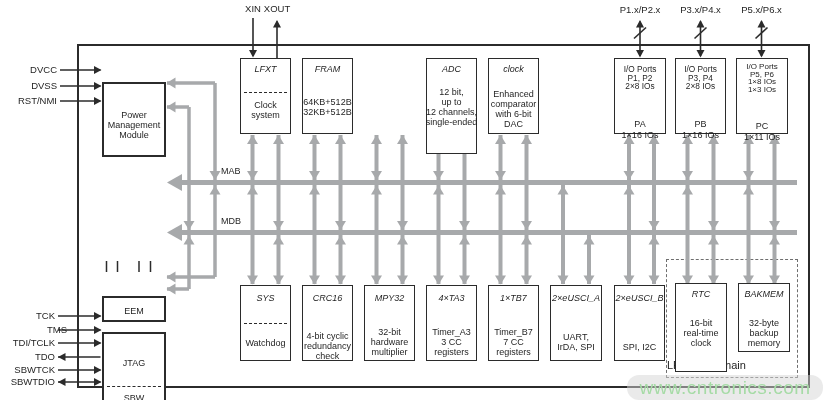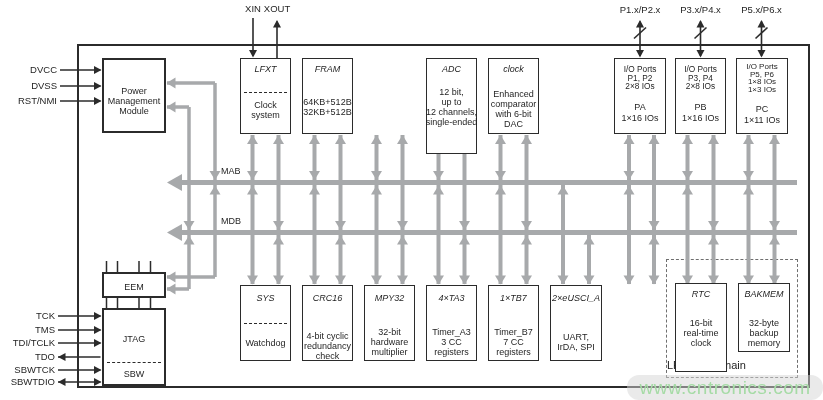--- a/index.html
+++ b/index.html
@@ -6,28 +6,28 @@
   #stage{position:relative;width:823px;height:400px;background:#ffffff;overflow:hidden;
          font-family:"Liberation Sans",sans-serif;color:#1f1f1f;}
   #outer-border{position:absolute;left:77px;top:44px;width:733px;height:344px;
                 border:2px solid #2b2b2b;box-sizing:border-box;}
   #lpm-box{position:absolute;left:666px;top:259px;width:132px;height:119px;
            border:1.6px dashed #6e6e6e;box-sizing:border-box;}
   #lpm-label{position:absolute;left:0;right:0;bottom:6px;text-align:left;font-size:11px;}
   svg#wires{position:absolute;left:0;top:0;pointer-events:none;}
   .blk{position:absolute;background:#fff;border:1.5px solid #2b2b2b;box-sizing:border-box;
        font-size:9px;line-height:10px;text-align:center;}
-  .blk.heavy{border-width:2px;}
+  .blk.heavy{border-width:2px;margin-top:24px;}
   .ttl{display:block;margin-top:5px;white-space:nowrap;font-style:italic;}
   .ttl.m7{margin-top:7px;}
   .grp{position:absolute;left:-6px;right:-6px;}
   .grp span{display:block;white-space:nowrap;}
   .io-g1{font-size:8.3px;line-height:8.5px;}
   .io-g1.four{font-size:8px;line-height:7.6px;}
-  .io-g2{line-height:11px;}
+  .io-g2{line-height:11px;margin-top:17px;}
   .dvd{position:absolute;left:3px;right:3px;border-top:1.6px dashed #2b2b2b;}
   .pin{position:absolute;font-size:9.5px;white-space:nowrap;}
   .pin.r{text-align:right;}
   .pin.c{text-align:center;}
   .buslbl{position:absolute;font-size:9px;}
   #watermark-strip{position:absolute;left:627px;top:375px;width:196px;height:25px;
                    background:rgba(214,214,214,0.5);display:flex;align-items:center;justify-content:center;border-radius:12px;}
   #watermark-text{font-size:19px;letter-spacing:0.5px;color:#a6dba6;}
 </style>
 </head>
@@ -336,20 +336,26 @@
   </div>
 
   <div class="blk" style="left:550px;top:285px;width:52px;height:76px">
     <span class="ttl m7">2×eUSCI_A</span>
     <div class="grp" style="top:46px">
       <span>UART,</span>
       <span>IrDA, SPI</span>
     </div>
   </div>
 
+  <div class="blk" style="left:614px;top:285px;width:51px;height:76px">
+    <span class="ttl m7">2×eUSCI_B</span>
+    <div class="grp" style="top:56px">
+      <span>SPI, I2C</span>
+    </div>
+  </div>
 
   <div class="blk" style="left:675px;top:283px;width:52px;height:89px">
     <span class="ttl">RTC</span>
     <div class="grp" style="top:34px">
       <span>16-bit</span>
       <span>real-time</span>
       <span>clock</span>
     </div>
   </div>
 
@@ -366,21 +372,21 @@
   <div class="pin c" style="left:257px;top:3px;width:40px">XOUT</div>
   <div class="pin c" style="left:606px;top:4px;width:68px">P1.x/P2.x</div>
   <div class="pin c" style="left:666px;top:4px;width:69px">P3.x/P4.x</div>
   <div class="pin c" style="left:727px;top:4px;width:69px">P5.x/P6.x</div>
 
   <div class="pin r" style="left:0;top:64px;width:57px">DVCC</div>
   <div class="pin r" style="left:0;top:80px;width:57px">DVSS</div>
   <div class="pin r" style="left:0;top:95px;width:57px">RST/NMI</div>
 
   <div class="pin r" style="left:0;top:310px;width:55px">TCK</div>
-  <div class="pin r" style="left:0;top:324px;width:55px">TMS</div>
+  <div class="pin r" style="left:12px;top:324px;width:55px">TMS</div>
   <div class="pin r" style="left:0;top:337px;width:55px">TDI/TCLK</div>
   <div class="pin r" style="left:0;top:351px;width:55px">TDO</div>
   <div class="pin r" style="left:0;top:364px;width:55px">SBWTCK</div>
   <div class="pin r" style="left:0;top:376px;width:55px">SBWTDIO</div>
 
   <div class="buslbl" style="left:221px;top:166px">MAB</div>
   <div class="buslbl" style="left:221px;top:216px">MDB</div>
 
   <div id="watermark-strip">
     <span id="watermark-text">www.cntronics.com</span>

